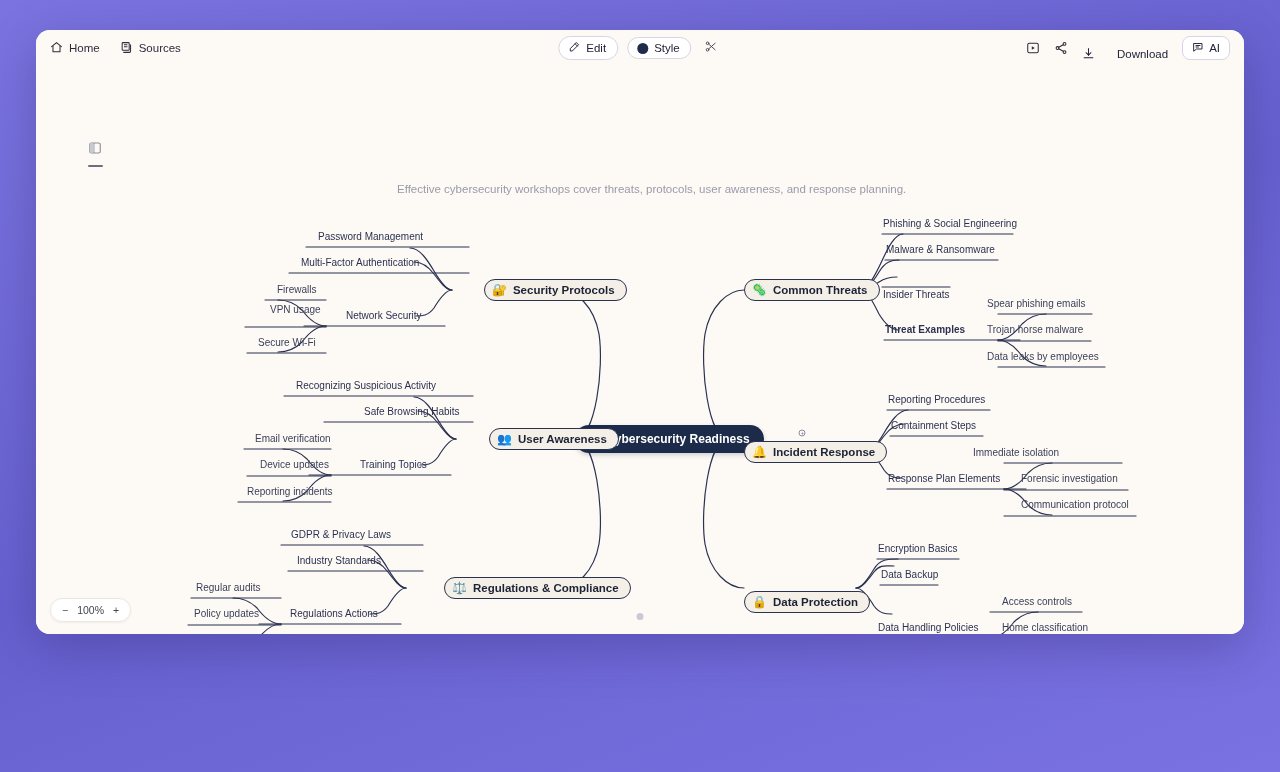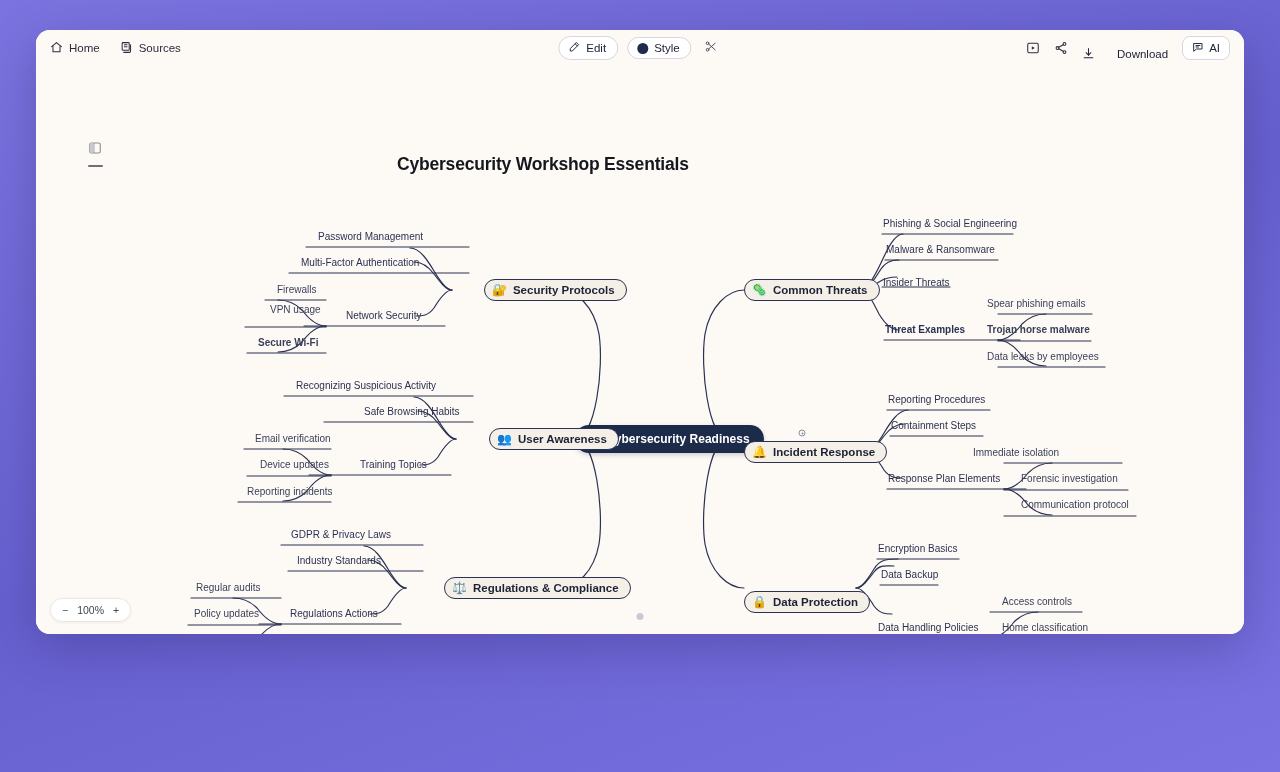--- a/index.html
+++ b/index.html
@@ -233,21 +233,21 @@
 
     <div class="panel-toggle">
       <svg width="14" height="14" viewBox="0 0 24 24" fill="none" stroke="#8b8b96" stroke-width="1.9">
           <rect x="3" y="3.5" width="18" height="17" rx="2.5"></rect>
           <path d="M10 3.5v17"></path>
           <rect x="3" y="3.5" width="7" height="17" rx="2.5" fill="#c9c9d2" stroke="none"></rect>
         </svg>
     </div>
     <div class="panel-dash"></div>
 
-    <div class="title">Cybersecurity Workshop Essentials</div>
+    <div class="subtitle">Effective cybersecurity workshops cover threats, protocols, user awareness, and response planning.</div>
 
     <svg class="links" viewBox="0 0 1208 712">
       <g fill="none" stroke="#2b3150" stroke-width="1.2" stroke-linecap="round">
 
         <path d="M539 373 C 560 373, 568 300, 563 268 C 558 240, 540 224, 524 224"></path>
         <path d="M539 373 C 556 373, 560 373, 563 373"></path>
         <path d="M539 373 C 560 373, 568 446, 563 478 C 558 506, 540 522, 524 522"></path>
 
         <path d="M692 373 C 672 373, 664 300, 669 268 C 674 240, 692 224, 708 224"></path>
         <path d="M692 373 C 676 373, 672 373, 668 386"></path>
@@ -371,42 +371,42 @@
     <div class="node node-branch" style="left:708px; top:536px;">
       <span class="emoji">🔒</span>
       <span>Data Protection</span>
     </div>
 
     <div class="node node-leaf" style="left:282px; top:171px;text-align:right;">Password Management</div>
     <div class="node node-leaf" style="left:265px; top:197px;">Multi-Factor Authentication</div>
     <div class="node node-leaf" style="left:310px; top:250px;">Network Security</div>
     <div class="node node-leaf sub" style="left:241px; top:224px;">Firewalls</div>
     <div class="node node-leaf sub" style="left:234px; top:244px;">VPN usage</div>
-    <div class="node node-leaf sub" style="left:222px; top:277px;font-weight:bold;">Secure Wi-Fi</div>
+    <div class="node node-leaf sub" style="left:222px; top:277px;">Secure Wi-Fi</div>
 
     <div class="node node-leaf" style="left:260px; top:320px;">Recognizing Suspicious Activity</div>
     <div class="node node-leaf" style="left:301px; top:346px;margin-left:27px;">Safe Browsing Habits</div>
     <div class="node node-leaf" style="left:324px; top:399px;">Training Topics</div>
     <div class="node node-leaf sub" style="left:219px; top:373px;">Email verification</div>
     <div class="node node-leaf sub" style="left:224px; top:399px;">Device updates</div>
     <div class="node node-leaf sub" style="left:211px; top:426px;">Reporting incidents</div>
 
     <div class="node node-leaf" style="left:255px; top:469px;">GDPR &amp; Privacy Laws</div>
     <div class="node node-leaf" style="left:261px; top:495px;">Industry Standards</div>
     <div class="node node-leaf" style="left:254px; top:548px;">Regulations Actions</div>
     <div class="node node-leaf sub" style="left:160px; top:522px;">Regular audits</div>
     <div class="node node-leaf sub" style="left:158px; top:548px;">Policy updates</div>
     <div class="node node-leaf sub" style="left:145px; top:574px;">Employee training</div>
 
     <div class="node node-leaf" style="left:847px; top:158px;">Phishing &amp; Social Engineering</div>
     <div class="node node-leaf" style="left:850px; top:184px;">Malware &amp; Ransomware</div>
-    <div class="node node-leaf" style="left:847px; top:217px;">Insider Threats</div>
+    <div class="node node-leaf" style="left:847px; top:229px;">Insider Threats</div>
     <div class="node node-leaf" style="left:849px; top:264px;font-weight:bold;">Threat Examples</div>
     <div class="node node-leaf sub" style="left:951px; top:238px;">Spear phishing emails</div>
-    <div class="node node-leaf sub" style="left:951px; top:264px;font-weight:bold;">Trojan horse malware</div>
+    <div class="node node-leaf sub" style="left:951px; top:264px;">Trojan horse malware</div>
     <div class="node node-leaf sub" style="left:951px; top:291px;">Data leaks by employees</div>
 
     <div class="node node-leaf" style="left:852px; top:334px;">Reporting Procedures</div>
     <div class="node node-leaf" style="left:855px; top:360px;">Containment Steps</div>
     <div class="node node-leaf" style="left:852px; top:413px;">Response Plan Elements</div>
     <div class="node node-leaf sub" style="left:937px; top:387px;">Immediate isolation</div>
     <div class="node node-leaf sub" style="left:985px; top:413px;">Forensic investigation</div>
     <div class="node node-leaf sub" style="left:985px; top:439px;">Communication protocol</div>
 
     <div class="node node-leaf" style="left:842px; top:483px;">Encryption Basics</div>

